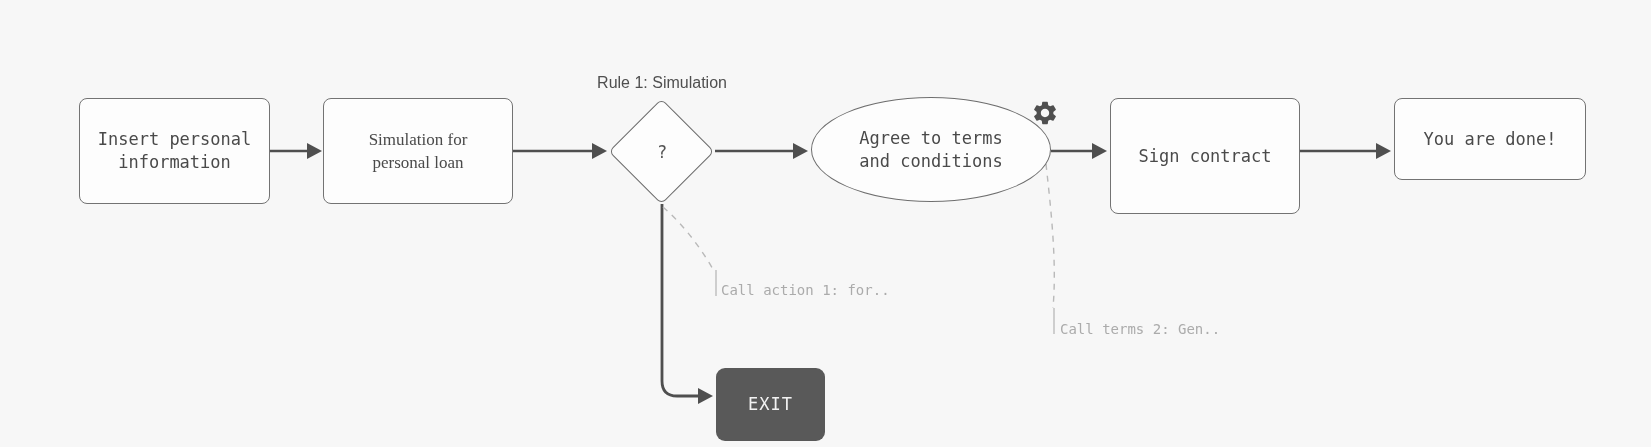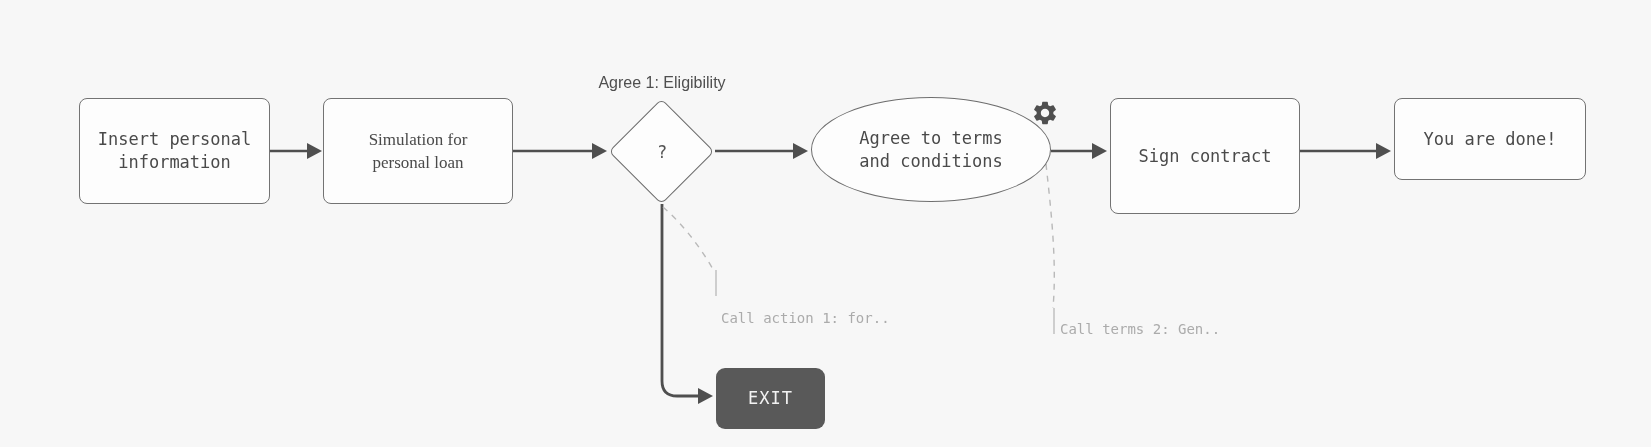--- a/index.html
+++ b/index.html
@@ -66,21 +66,21 @@
     z-index: 2;
   }
   .ellipse {
     left: 811px; top: 97px;
     width: 240px; height: 105px;
     border-radius: 50%;
     border-color: #6e6e6e;
   }
   .exit-node {
     left: 716px; top: 368px;
-    width: 109px; height: 61px;
+    width: 109px; height: 73px;
     background: #595959;
     border: none;
     border-radius: 9px;
   }
   .exit-node .node-label {
     color: #f2f2f2;
     letter-spacing: 1px;
   }
   .rule-label {
     position: absolute;
@@ -92,21 +92,21 @@
     white-space: nowrap;
     z-index: 2;
   }
   .annotation {
     position: absolute;
     font-size: 14px;
     color: #ababab;
     white-space: nowrap;
     z-index: 2;
   }
-  .annotation-1 { left: 721px;  top: 282px; margin-top: 28px; }
+  .annotation-1 { left: 721px;  top: 282px; }
   .annotation-2 { left: 1060px; top: 321px; }
   .gear {
     position: absolute;
     left: 1031px; top: 99px;
     width: 28px; height: 28px;
     z-index: 3;
     cursor: pointer;
   }
 </style>
 </head>
@@ -144,21 +144,21 @@
     <g stroke="#b9b9b9" fill="none">
       <path d="M 663 207 C 678 220 697 241 714 271" stroke-width="1.4" stroke-dasharray="6 6"></path>
       <line x1="716" y1="270" x2="716" y2="296" stroke-width="1.3"></line>
     </g>
     <g stroke="#b9b9b9" fill="none">
       <path d="M 1046 164 C 1051 210 1057 262 1053 308" stroke-width="1.4" stroke-dasharray="6 6"></path>
       <line x1="1054" y1="308" x2="1054" y2="334" stroke-width="1.3"></line>
     </g>
   </svg>
 
-  <div class="rule-label">Agree 1: Eligibility</div>
+  <div class="rule-label">Rule 1: Simulation</div>
 
   <div class="node rect1">
     <div class="node-label">Insert personal
 information</div>
   </div>
 
   <div class="node rect2">
     <div class="node-label">Simulation for
 personal loan</div>
   </div>

